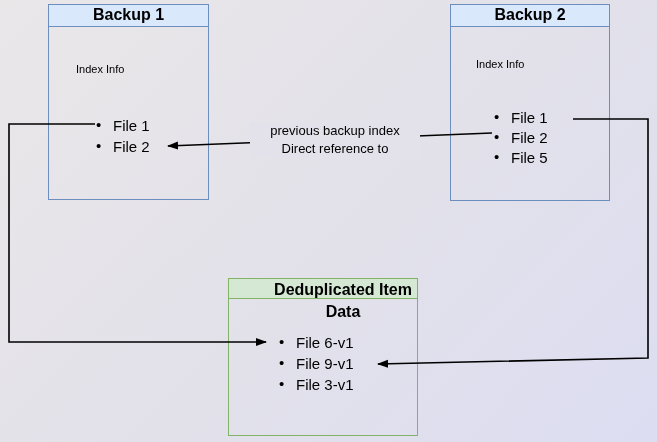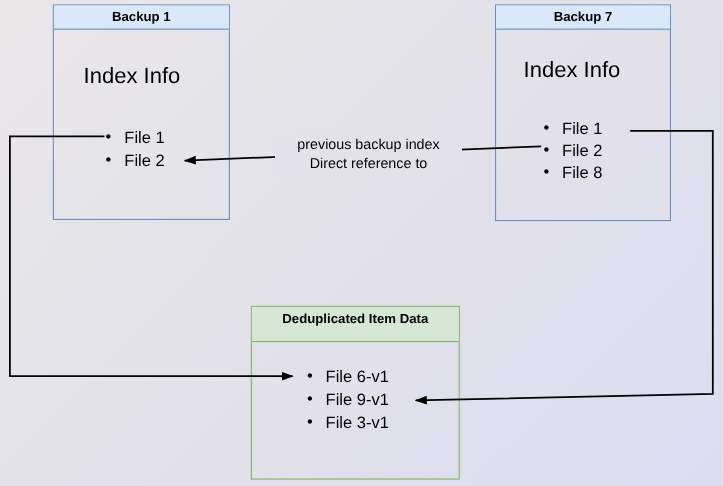--- a/index.html
+++ b/index.html
@@ -19,39 +19,40 @@
   .node {
     position: absolute;
     border: 1.5px solid #6c8ebf;
     background: transparent;
     z-index: 1;
   }
   .node .hdr {
     height: 22px;
     line-height: 20px;
     text-align: center;
-    font-size: 12px;
+    font-size: 16px;
     font-weight: bold;
     background: #dae8fc;
     border-bottom: 1.5px solid #6c8ebf;
   }
   .node.green { border-color: #82b366; }
   .node.green .hdr {
     background: #d5e8d4;
     border-bottom-color: #82b366;
-    height: 32px;
+    height: 20px;
     line-height: 22px;
+    padding-left: 40px;
   }
   #backup1 { left: 48px;  top: 4px;   width: 161px; height: 196px; }
   #backup2 { left: 450px; top: 4px;   width: 160px; height: 197px; }
   #dedup   { left: 228px; top: 278px; width: 190px; height: 158px; }
 
   .body-label {
     position: absolute;
-    font-size: 20px;
+    font-size: 11px;
     line-height: 18px;
     white-space: nowrap;
   }
   #backup1 .body-label { left: 27px; top: 55px; }
   #backup2 .body-label { left: 25px; top: 50px; }
 
   ul.filelist {
     position: absolute;
     list-style: none;
     text-align: center;
@@ -110,26 +111,26 @@
   <div class="node" id="backup1">
     <div class="hdr">Backup 1</div>
     <div class="body-label">Index Info</div>
     <ul class="filelist">
       <li>File 1</li>
       <li>File 2</li>
     </ul>
   </div>
 
   <div class="node" id="backup2">
-    <div class="hdr">Backup 7</div>
+    <div class="hdr">Backup 2</div>
     <div class="body-label">Index Info</div>
     <ul class="filelist">
       <li>File 1</li>
       <li>File 2</li>
-      <li>File 8</li>
+      <li>File 5</li>
     </ul>
   </div>
 
   <div class="node green" id="dedup">
     <div class="hdr">Deduplicated Item Data</div>
     <ul class="filelist">
       <li>File 6-v1</li>
       <li>File 9-v1</li>
       <li>File 3-v1</li>
     </ul>

